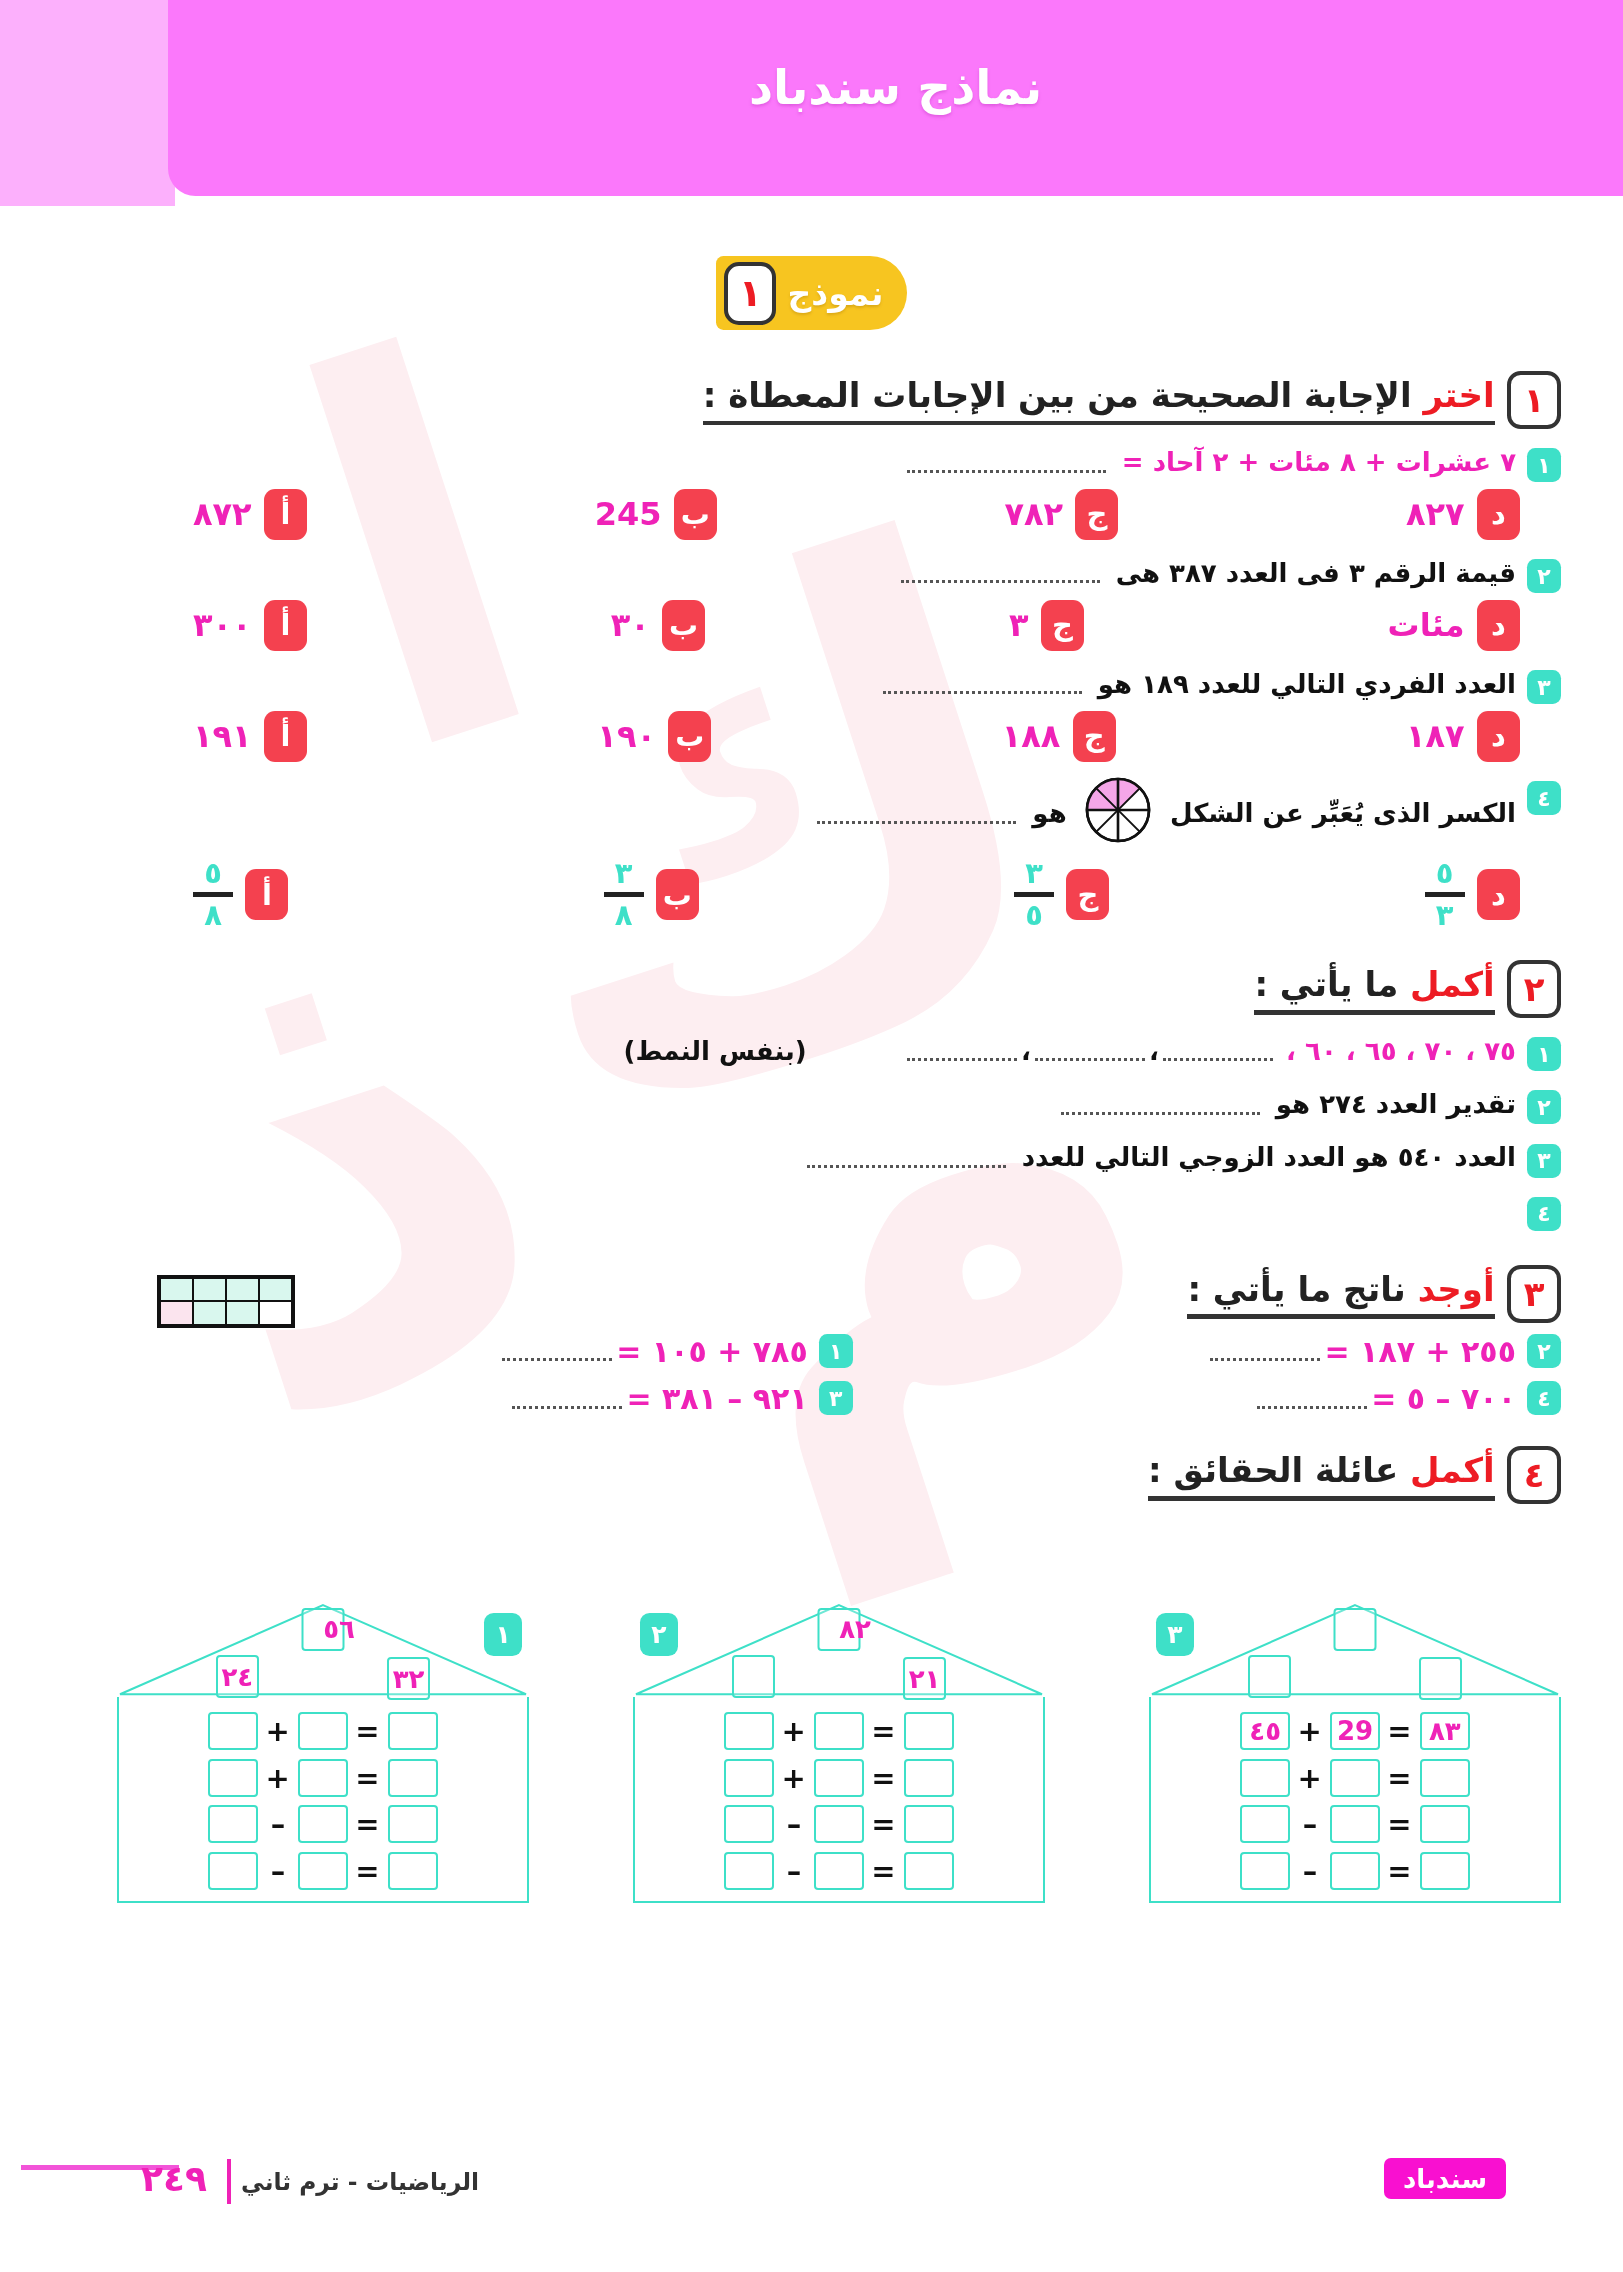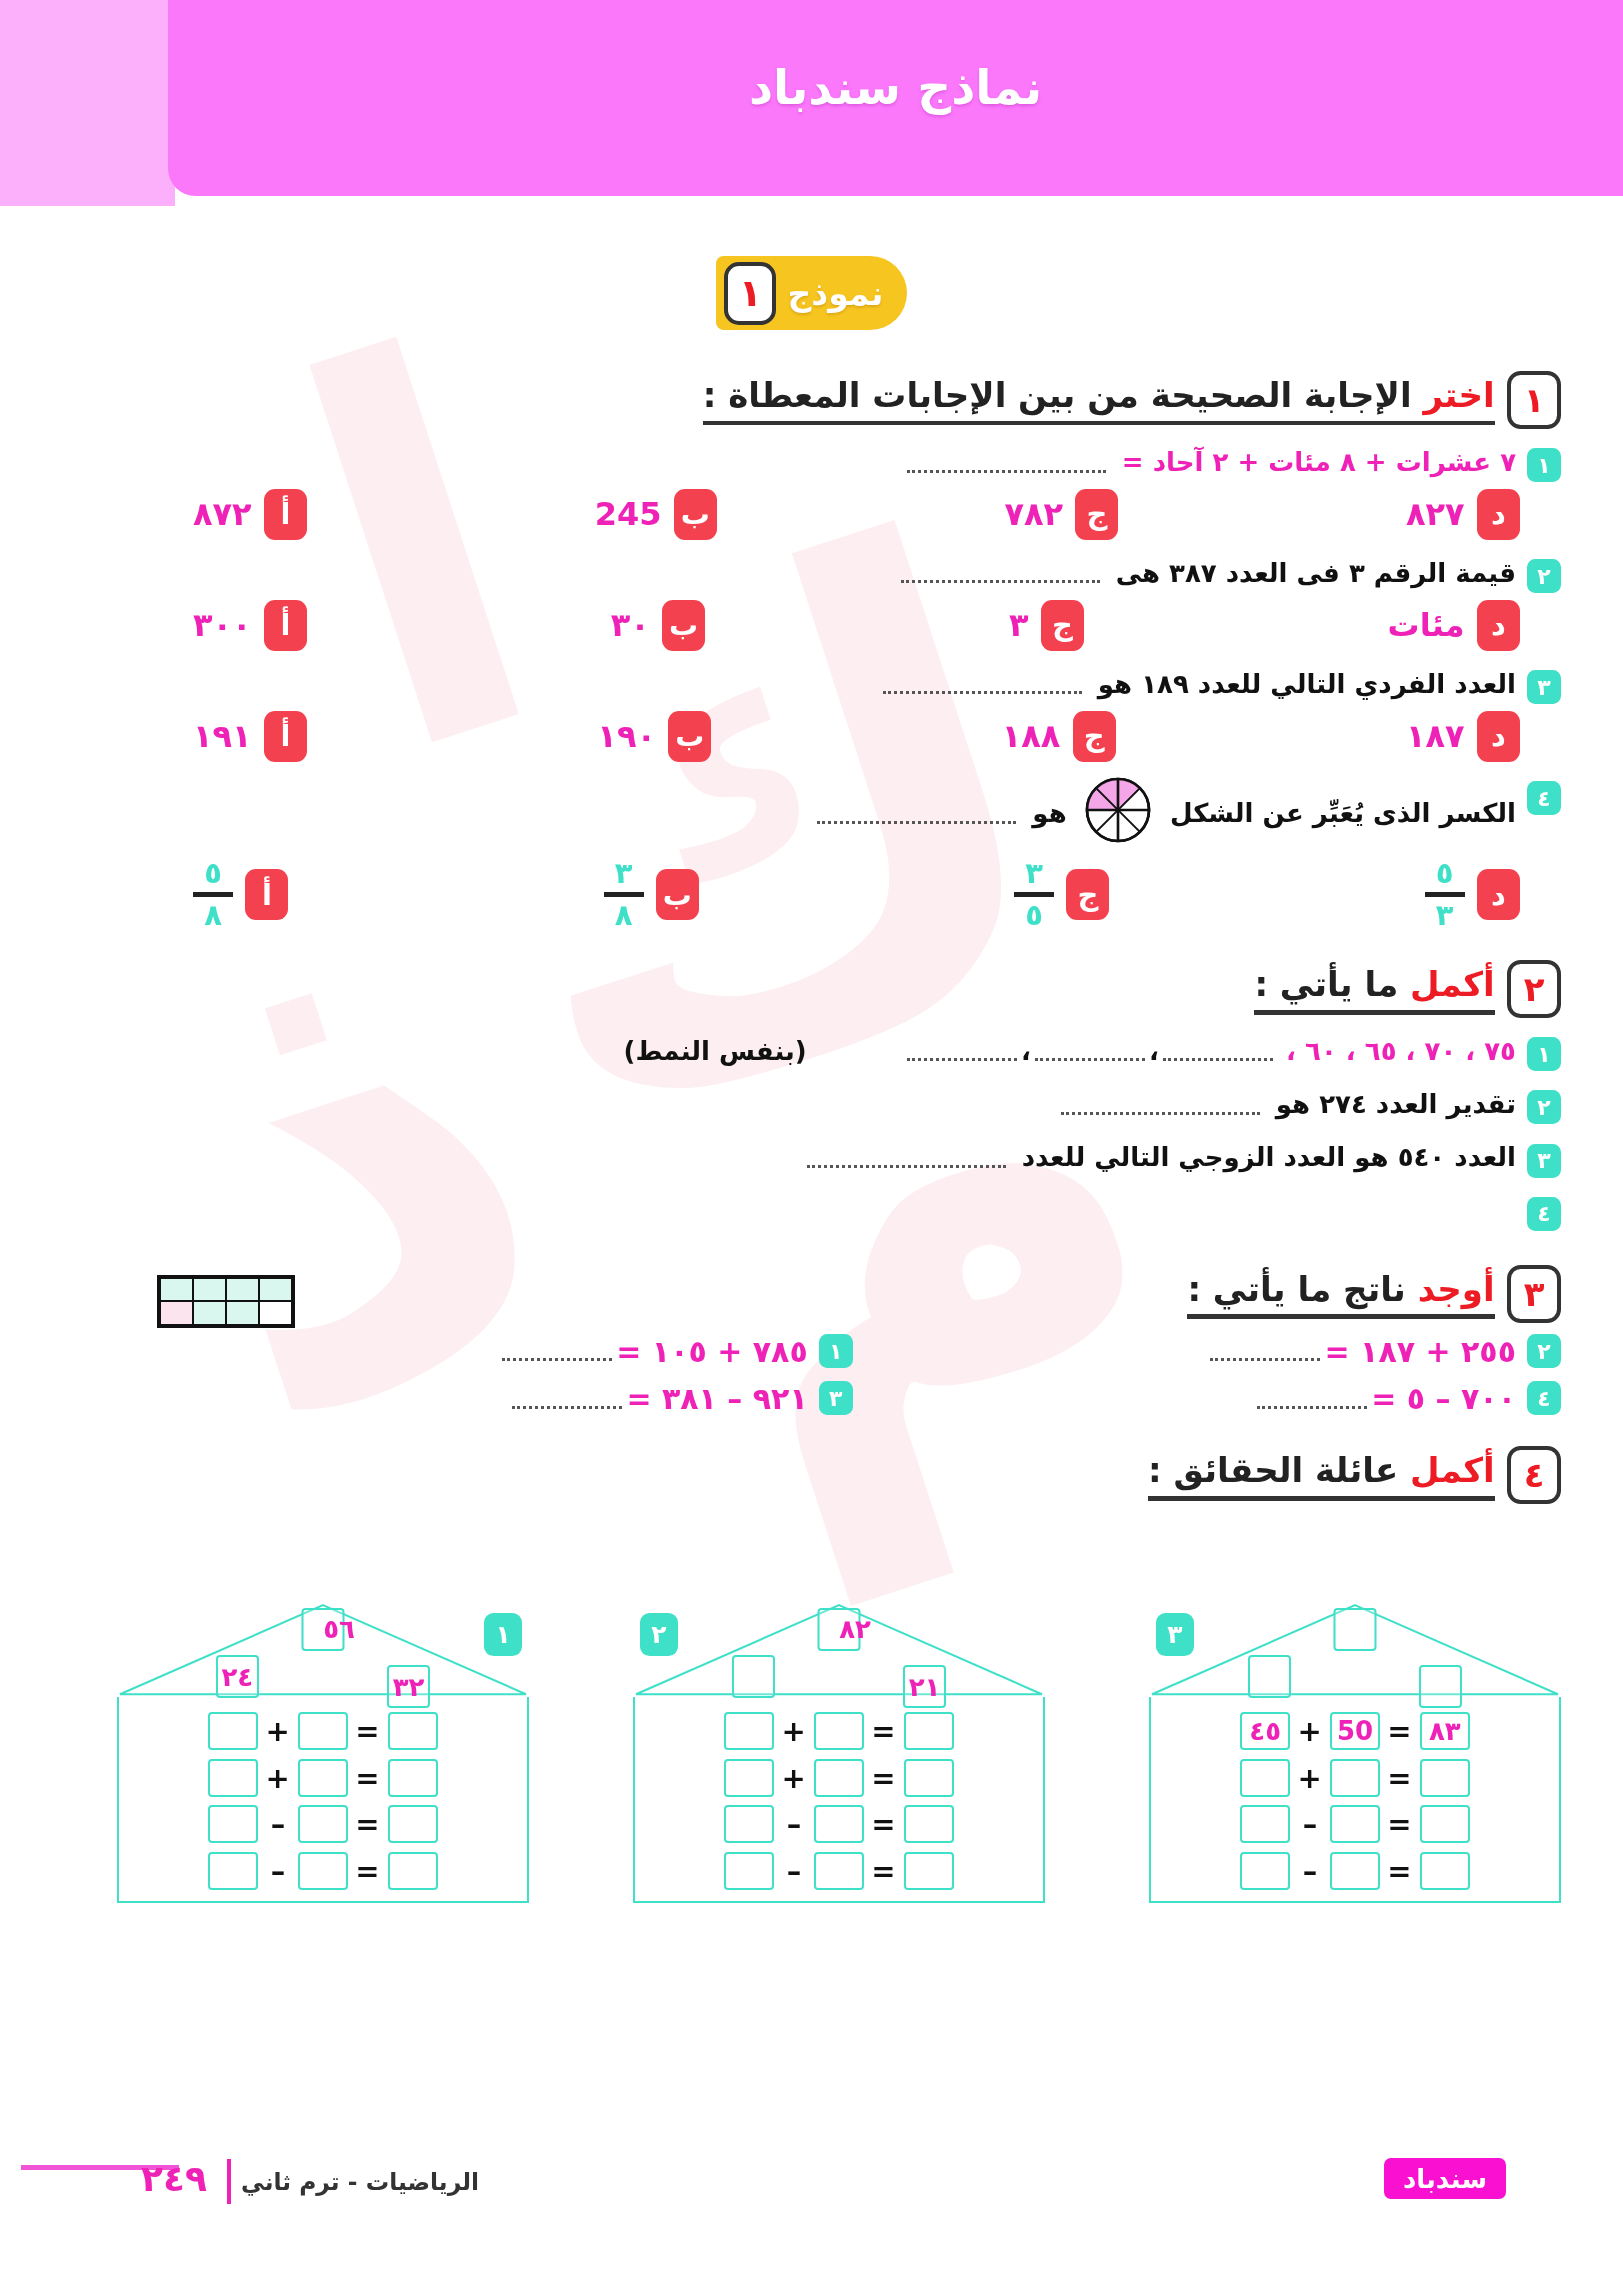--- a/index.html
+++ b/index.html
@@ -206,21 +206,21 @@
   .roof svg { position: absolute; top: 0; left: 0; }
   .roof-box {
     position: absolute; width: 43px; height: 43px;
     border: 2.1px solid #3ee0c8; border-radius: 4.1px;
     display: flex; align-items: center; justify-content: center;
     color: #ef22b7; font-size: 26px; font-weight: 700;
     background: rgba(255,255,255,.25);
   }
   .roof-top { left: 50%; transform: translateX(-50%); top: 6.9px; padding-left: 32px; }
   .roof-left { left: 24%; top: 54px; }
-  .roof-right { right: 24%; top: 64px; }
+  .roof-right { right: 24%; top: 56px; }
   .body-house {
     border: 2.1px solid #3ee0c8; border-top: none;
     height: 206px; padding: 11px 18px 6.9px 18px;
     display: flex; flex-direction: column; justify-content: space-around;
   }
   .eq-row {
     display: flex; align-items: center; justify-content: center; gap: 8.2px;
   }
   .eq-box {
     width: 50px; height: 38px; border: 2.1px solid #3ee0c8; border-radius: 4.1px;
@@ -490,21 +490,21 @@
           <polygon points="300,6 596,136 4,136" fill="none" stroke="#3ee0c8" stroke-width="3"></polygon>
         </svg>
       <div class="roof-box roof-top"></div>
       <div class="roof-box roof-left"></div>
       <div class="roof-box roof-right"></div>
     </div>
     <div class="body-house">
       <div class="eq-row">
           <div class="eq-box">٨٣</div>
           <div class="eq-op">=</div>
-          <div class="eq-box">50</div>
+          <div class="eq-box">29</div>
           <div class="eq-op">+</div>
           <div class="eq-box">٤٥</div>
         </div>
       <div class="eq-row">
           <div class="eq-box"></div>
           <div class="eq-op">=</div>
           <div class="eq-box"></div>
           <div class="eq-op">+</div>
           <div class="eq-box"></div>
         </div>

